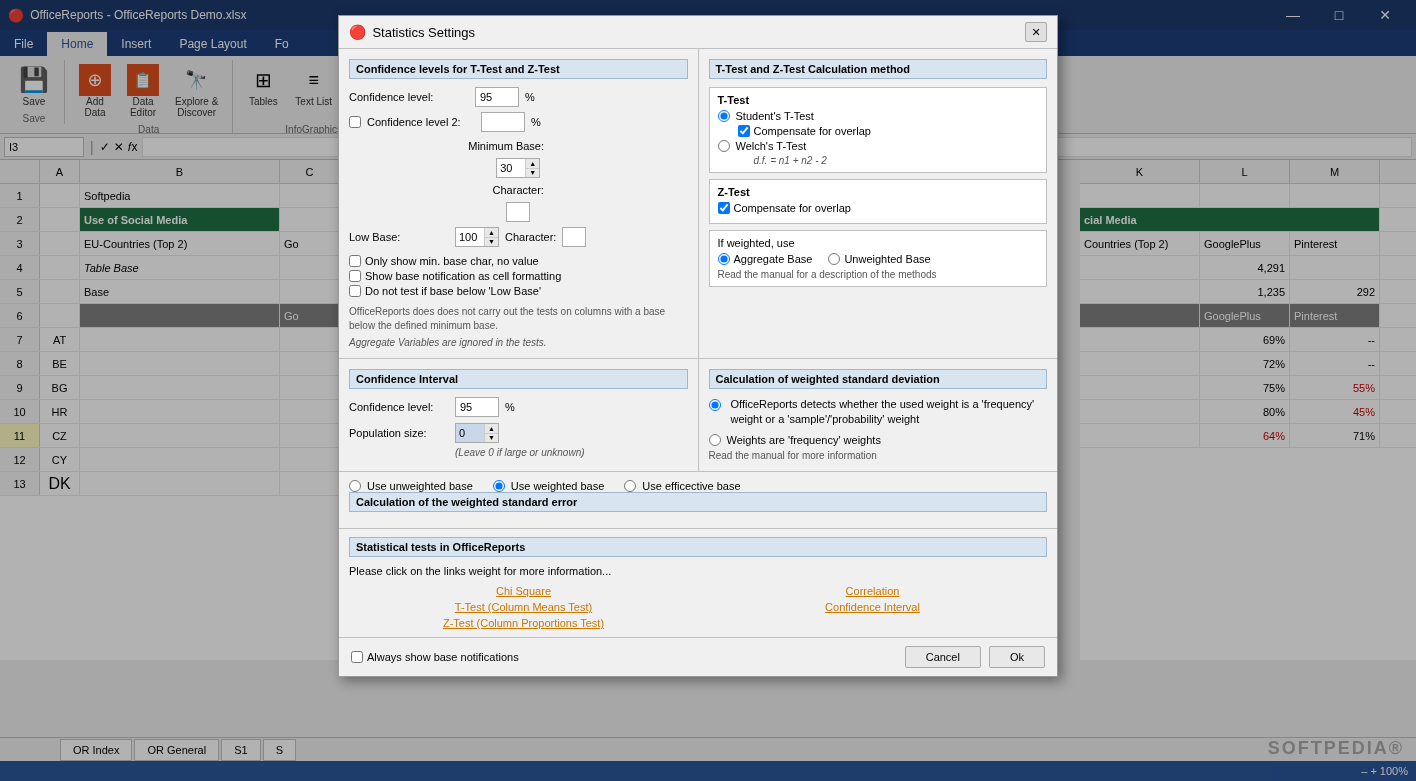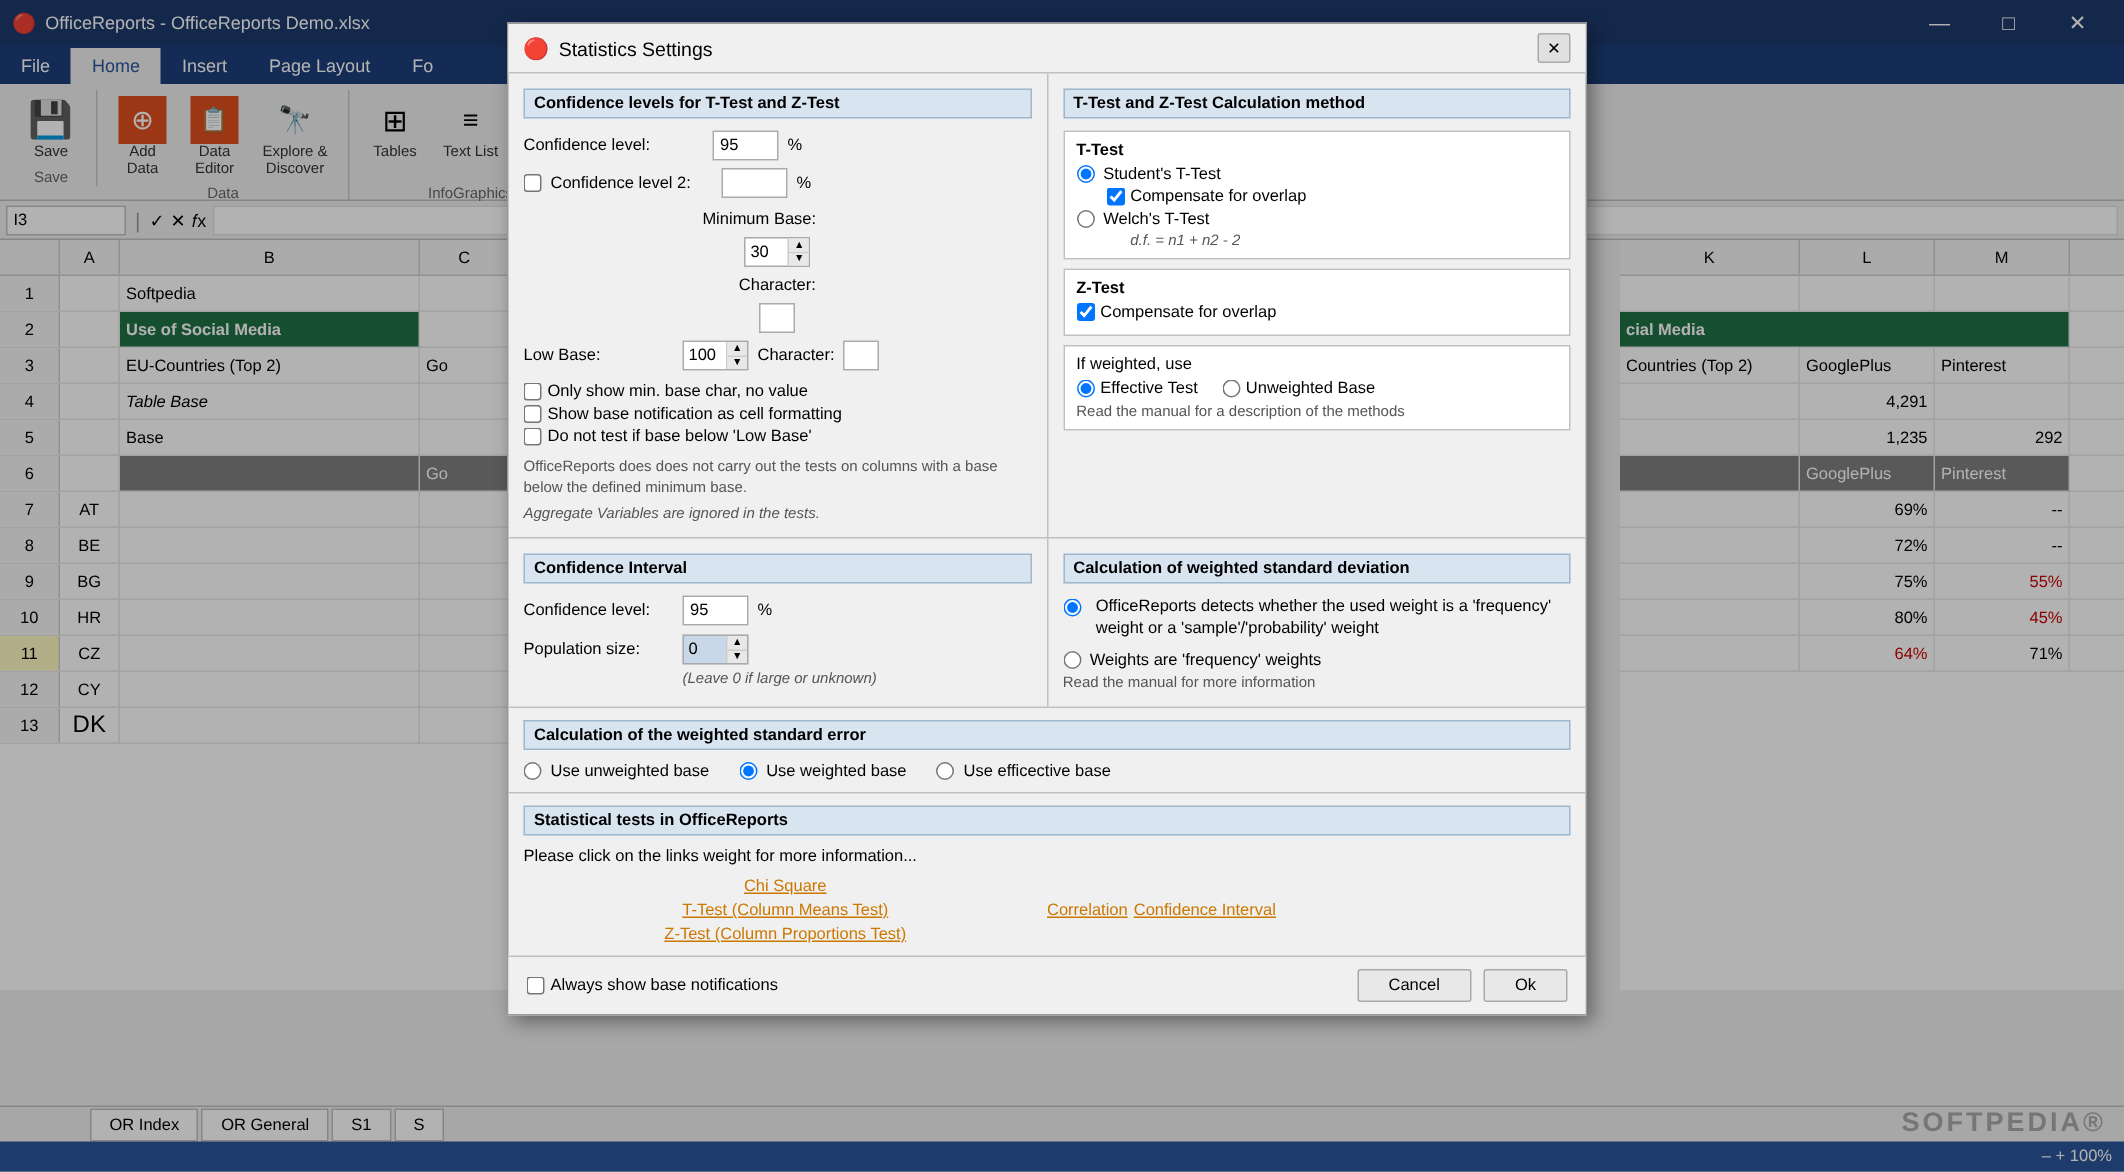--- a/index.html
+++ b/index.html
@@ -377,21 +377,21 @@
           <input type="checkbox" checked="" style="width: 12px; height: 12px;">
           <label style="font-size:11px;">Compensate for overlap</label>
         </div>
       </div>
 
       <div style="border:1px solid #c0c0c0;padding:6px 8px;background:white;">
         <div style="font-size:11px;margin-bottom:4px;">If weighted, use</div>
         <div style="display:flex;align-items:center;gap:16px;">
           <div style="display:flex;align-items:center;gap:4px;">
             <input type="radio" name="weighted" checked="" style="width: 12px; height: 12px;">
-            <label style="font-size:11px;">Effective Test</label>
+            <label style="font-size:11px;">Aggregate Base</label>
           </div>
           <div style="display:flex;align-items:center;gap:4px;">
             <input type="radio" name="weighted" style="width: 12px; height: 12px;">
             <label style="font-size:11px;">Unweighted Base</label>
           </div>
         </div>
         <div style="font-size:10px;color:#555;margin-top:4px;">Read the manual for a description of the methods</div>
       </div>
     </div>
   </div>
@@ -432,47 +432,47 @@
       <div style="display:flex;align-items:center;gap:6px;margin-bottom:4px;">
         <input type="radio" name="wsd" style="width: 12px; height: 12px;">
         <label style="font-size:11px;">Weights are 'frequency' weights</label>
       </div>
 
       <div style="font-size:10px;color:#555;margin-top:4px;">Read the manual for more information</div>
     </div>
   </div>
 
   <div style="border-top:1px solid #c0c0c0;padding:8px 10px;">
-    <div style="background:#d8e4f0;border:1px solid #a0b8cc;padding:3px 6px;font-weight:bold;font-size:11px;margin-bottom:8px;">Calculation of the weighted standard error</div>
     <div style="display:flex;align-items:center;gap:20px;">
       <div style="display:flex;align-items:center;gap:6px;">
         <input type="radio" name="wse" style="width: 12px; height: 12px;">
         <label style="font-size:11px;">Use unweighted base</label>
       </div>
       <div style="display:flex;align-items:center;gap:6px;">
         <input type="radio" name="wse" checked="" style="width: 12px; height: 12px;">
         <label style="font-size:11px;">Use weighted base</label>
       </div>
       <div style="display:flex;align-items:center;gap:6px;">
         <input type="radio" name="wse" style="width: 12px; height: 12px;">
         <label style="font-size:11px;">Use efficective base</label>
       </div>
     </div>
+    <div style="background:#d8e4f0;border:1px solid #a0b8cc;padding:3px 6px;font-weight:bold;font-size:11px;margin-bottom:8px;">Calculation of the weighted standard error</div>
   </div>
 
   <div style="border-top:1px solid #c0c0c0;padding:8px 10px;">
     <div style="background:#d8e4f0;border:1px solid #a0b8cc;padding:3px 6px;font-weight:bold;font-size:11px;margin-bottom:8px;">Statistical tests in OfficeReports</div>
     <div style="font-size:11px;margin-bottom:8px;">Please click on the links weight for more information...</div>
     <div style="display:flex;gap:0;">
       <div style="flex:1;display:flex;flex-direction:column;align-items:center;gap:4px;">
         <a style="color:#cc7700;text-decoration:underline;cursor:pointer;font-size:11px;">Chi Square</a>
         <a style="color:#cc7700;text-decoration:underline;cursor:pointer;font-size:11px;">T-Test (Column Means Test)</a>
         <a style="color:#cc7700;text-decoration:underline;cursor:pointer;font-size:11px;">Z-Test (Column Proportions Test)</a>
       </div>
-      <div style="flex:1;display:flex;flex-direction:row;align-items:center;gap:4px;">
+      <div style="flex:1;display:flex;flex-direction:column;align-items:center;gap:4px;">
         <a style="color:#cc7700;text-decoration:underline;cursor:pointer;font-size:11px;">Correlation</a>
         <a style="color:#cc7700;text-decoration:underline;cursor:pointer;font-size:11px;">Confidence Interval</a>
       </div>
     </div>
   </div>
 
   <div style="display:flex;justify-content:flex-end;align-items:center;padding:8px 12px;border-top:1px solid #c0c0c0;gap:8px;background:#f0f0f0;">
     <div style="display:flex;align-items:center;gap:4px;flex:1;">
       <input type="checkbox" style="width: 12px; height: 12px;">
       <label style="font-size:11px;">Always show base notifications</label>

